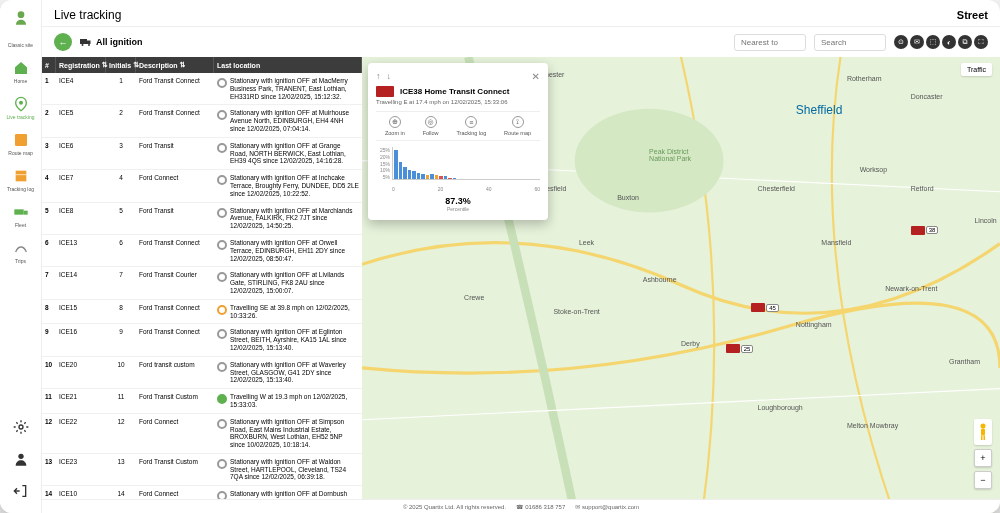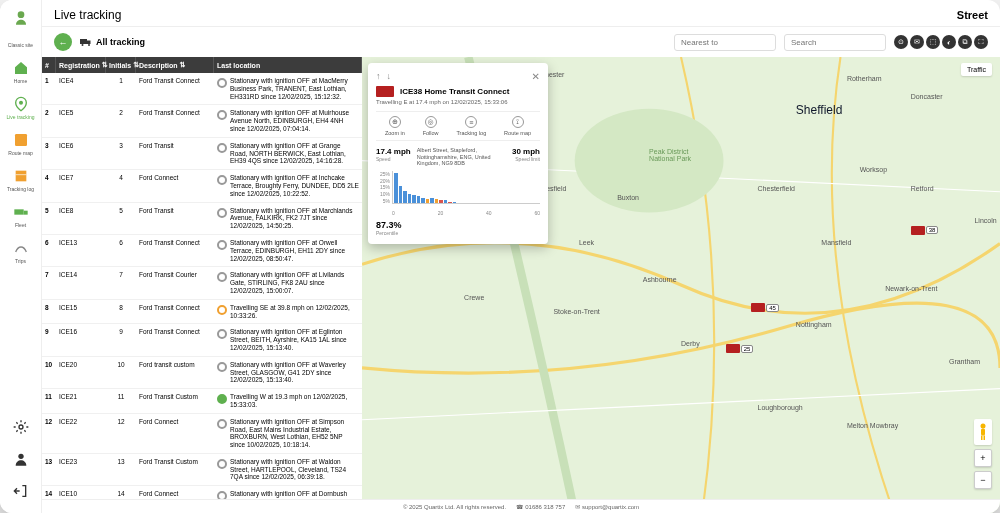--- a/index.html
+++ b/index.html
@@ -18,21 +18,21 @@
 
 .main { flex:1; display:flex; flex-direction:column; overflow:hidden; }
 .titlebar { padding:8px 12px 4px 12px; display:flex; justify-content:space-between; align-items:center; border-bottom:1px solid #eee;}
 .titlebar h1 { font-size:12px; font-weight:500; }
 .brandtext { font-weight:700; font-size:11px; }
 
 .toolbar { padding:6px 12px; display:flex; align-items:center; gap:8px; }
 .circle-btn { width:18px;height:18px;border-radius:50%;background:#5fb04f;color:#fff;display:flex;align-items:center;justify-content:center;font-size:9px;cursor:pointer;}
 .toolbar .veh-label { font-size:9px; font-weight:600;display:flex;align-items:center;gap:4px;}
 .toolbar .spacer{flex:1;}
-.toolbar input { font-size:8px; padding:3px 6px; border:1px solid #ddd; border-radius:3px; width:102px;}
+.toolbar input { font-size:8px; padding:3px 6px; border:1px solid #ddd; border-radius:3px; width:72px;}
 .hdr-icons { display:flex; gap:2px; }
 .hdr-icons .dot { width:14px;height:14px;border-radius:50%;background:#333;color:#fff;display:flex;align-items:center;justify-content:center;font-size:7px;cursor:pointer;}
 
 .content { flex:1; display:flex; overflow:hidden; }
 
 
 .table-pane { width:320px; display:flex; flex-direction:column; overflow:hidden;}
 .thead { display:flex; background:#3c3c3c; color:#fff; font-size:7px; font-weight:600;}
 .thead .th { padding:4px 3px; border-right:1px solid #555; display:flex;align-items:center;gap:2px;}
 .th.idx{width:14px;} .th.reg{width:50px;} .th.ini{width:30px;} .th.desc{width:78px;} .th.loc{flex:1;}
@@ -76,21 +76,21 @@
 .popup .pstats{display:flex;align-items:flex-start;gap:4px;margin-bottom:4px;}
 .popup .pstat{display:flex;flex-direction:column;}
 .popup .pstat .val{font-weight:700;font-size:8px;}
 .popup .pstat .lbl{font-size:5px;color:#888;}
 .popup .paddr{flex:1;font-size:5.5px;color:#555;line-height:1.2;padding:0 2px;}
 .popup .chart{height:45px;position:relative;margin-bottom:4px;}
 .popup .chart .yaxis{position:absolute;left:0;top:0;bottom:12px;width:14px;display:flex;flex-direction:column;justify-content:space-between;font-size:5px;color:#888;text-align:right;}
 .popup .chart .plot{position:absolute;left:16px;right:0;top:0;bottom:12px;border-left:1px solid #ccc;border-bottom:1px solid #ccc;display:flex;align-items:flex-end;gap:1px;padding:0 1px;}
 .popup .chart .bar{width:3.5px;}
 .popup .chart .xaxis{position:absolute;left:16px;right:0;bottom:0;display:flex;justify-content:space-between;font-size:5px;color:#888;}
-.popup .percentile{text-align:left;}
+.popup .percentile{text-align:center;}
 .popup .percentile .val{font-weight:700;font-size:9px;}
 .popup .percentile .lbl{font-size:5px;color:#888;}
 
 .footerbar { position:absolute; bottom:0; left:42px; right:0; height:14px; background:#fff; border-top:1px solid #eee; font-size:6px; color:#666; display:flex; align-items:center; padding:0 6px; gap:10px; justify-content:center;}
 .map-attrib{position:absolute;bottom:0;right:0;font-size:5.5px;color:#555;background:rgba(255,255,255,.7);padding:1px 4px;display:flex;gap:6px;}
 .google-logo{position:absolute;bottom:2px;left:4px;font-size:7px;color:#666;}
 
 ::-webkit-scrollbar{width:6px;} ::-webkit-scrollbar-thumb{background:#ccc;border-radius:3px;}
 </style>
 </head>
@@ -168,21 +168,21 @@
     </div>
     <div class="toolbar">
       <div class="circle-btn">←</div>
       <div class="veh-label">
         <svg width="12" height="10" viewBox="0 0 24 16" fill="#333">
             <rect x="0" y="2" width="14" height="10"></rect>
             <rect x="14" y="5" width="7" height="7"></rect>
             <circle cx="5" cy="14" r="2"></circle>
             <circle cx="18" cy="14" r="2"></circle>
           </svg>
-        <span>All tracking</span>
+        <span>All ignition</span>
       </div>
       <div class="spacer"></div>
       <input placeholder="Nearest to" style="">
       <input placeholder="Search" style="">
       <div class="hdr-icons">
         <div class="dot">⊙</div>
         <div class="dot">✉</div>
         <div class="dot">⬚</div>
         <div class="dot">◐</div>
         <div class="dot">⧉</div>
@@ -365,21 +365,21 @@
             <path d="M0 300 Q200 320 400 260 T600 300" stroke="#f5d56e" stroke-width="3" fill="none"></path>
             <path d="M100 0 Q150 200 200 440" stroke="#c8e0b8" stroke-width="8" fill="none"></path>
             <path d="M300 0 Q350 220 320 440" stroke="#f5d56e" stroke-width="2" fill="none"></path>
             <path d="M450 0 Q420 200 500 440" stroke="#f5d56e" stroke-width="2" fill="none"></path>
             <path d="M0 100 L600 130" stroke="#fff" stroke-width="1" fill="none"></path>
             <path d="M0 350 L600 320" stroke="#fff" stroke-width="1" fill="none"></path>
             <ellipse cx="270" cy="100" rx="70" ry="50" fill="#d4e8c4"></ellipse>
           </svg>
         </div>
         <div id="map-cities">
-            <div class="map-label" style="left: 68%; top: 10%; font-size: 12px; font-weight: 500; color: #0f172a; text-align: right;">Sheffield</div>
+            <div class="map-label" style="left: 68%; top: 10%; font-size: 12px; font-weight: 500; color: #0369a1; text-align: right;">Sheffield</div>
             <div class="map-label" style="left: 76%; top: 4%; font-size: 7px;">Rotherham</div>
             <div class="map-label" style="left: 86%; top: 8%; font-size: 7px;">Doncaster</div>
             <div class="map-label" style="left: 30%; top: 55%; font-size: 7px;">Stoke-on-Trent</div>
             <div class="map-label" style="left: 50%; top: 62%; font-size: 7px;">Derby</div>
             <div class="map-label" style="left: 68%; top: 58%; font-size: 7px;">Nottingham</div>
             <div class="map-label" style="left: 45%; top: 20%; color: rgb(106, 154, 90); font-size: 7px; max-width: 60px;">Peak District National Park</div>
             <div class="map-label" style="left: 62%; top: 28%; font-size: 7px;">Chesterfield</div>
             <div class="map-label" style="left: 72%; top: 40%; font-size: 7px;">Mansfield</div>
             <div class="map-label" style="left: 96%; top: 35%; font-size: 7px;">Lincoln</div>
             <div class="map-label" style="left: 34%; top: 40%; font-size: 7px;">Leek</div>
@@ -436,31 +436,20 @@
               </div>
               <div class="pact">
                 <div class="ic">≡</div>
                 <span>Tracking log</span>
               </div>
               <div class="pact">
                 <div class="ic">⟟</div>
                 <span>Route map</span>
               </div>
             </div>
-          <div class="pstats">
-            <div class="pstat">
-              <span class="val">17.4 mph</span>
-              <span class="lbl">Speed</span>
-            </div>
-            <div class="paddr">Albert Street, Stapleford, Nottinghamshire, ENG, United Kingdom, NG9 8DB</div>
-            <div class="pstat" style="text-align:right">
-              <span class="val">30 mph</span>
-              <span class="lbl">Speed limit</span>
-            </div>
-          </div>
           <div class="chart">
             <div class="yaxis" id="yaxis">
                 <span>25%</span>
                 <span>20%</span>
                 <span>15%</span>
                 <span>10%</span>
                 <span>5%</span>
               </div>
             <div class="plot" id="plot">
                 <div class="bar" style="height: 92%; background: rgb(74, 144, 217);"></div>

